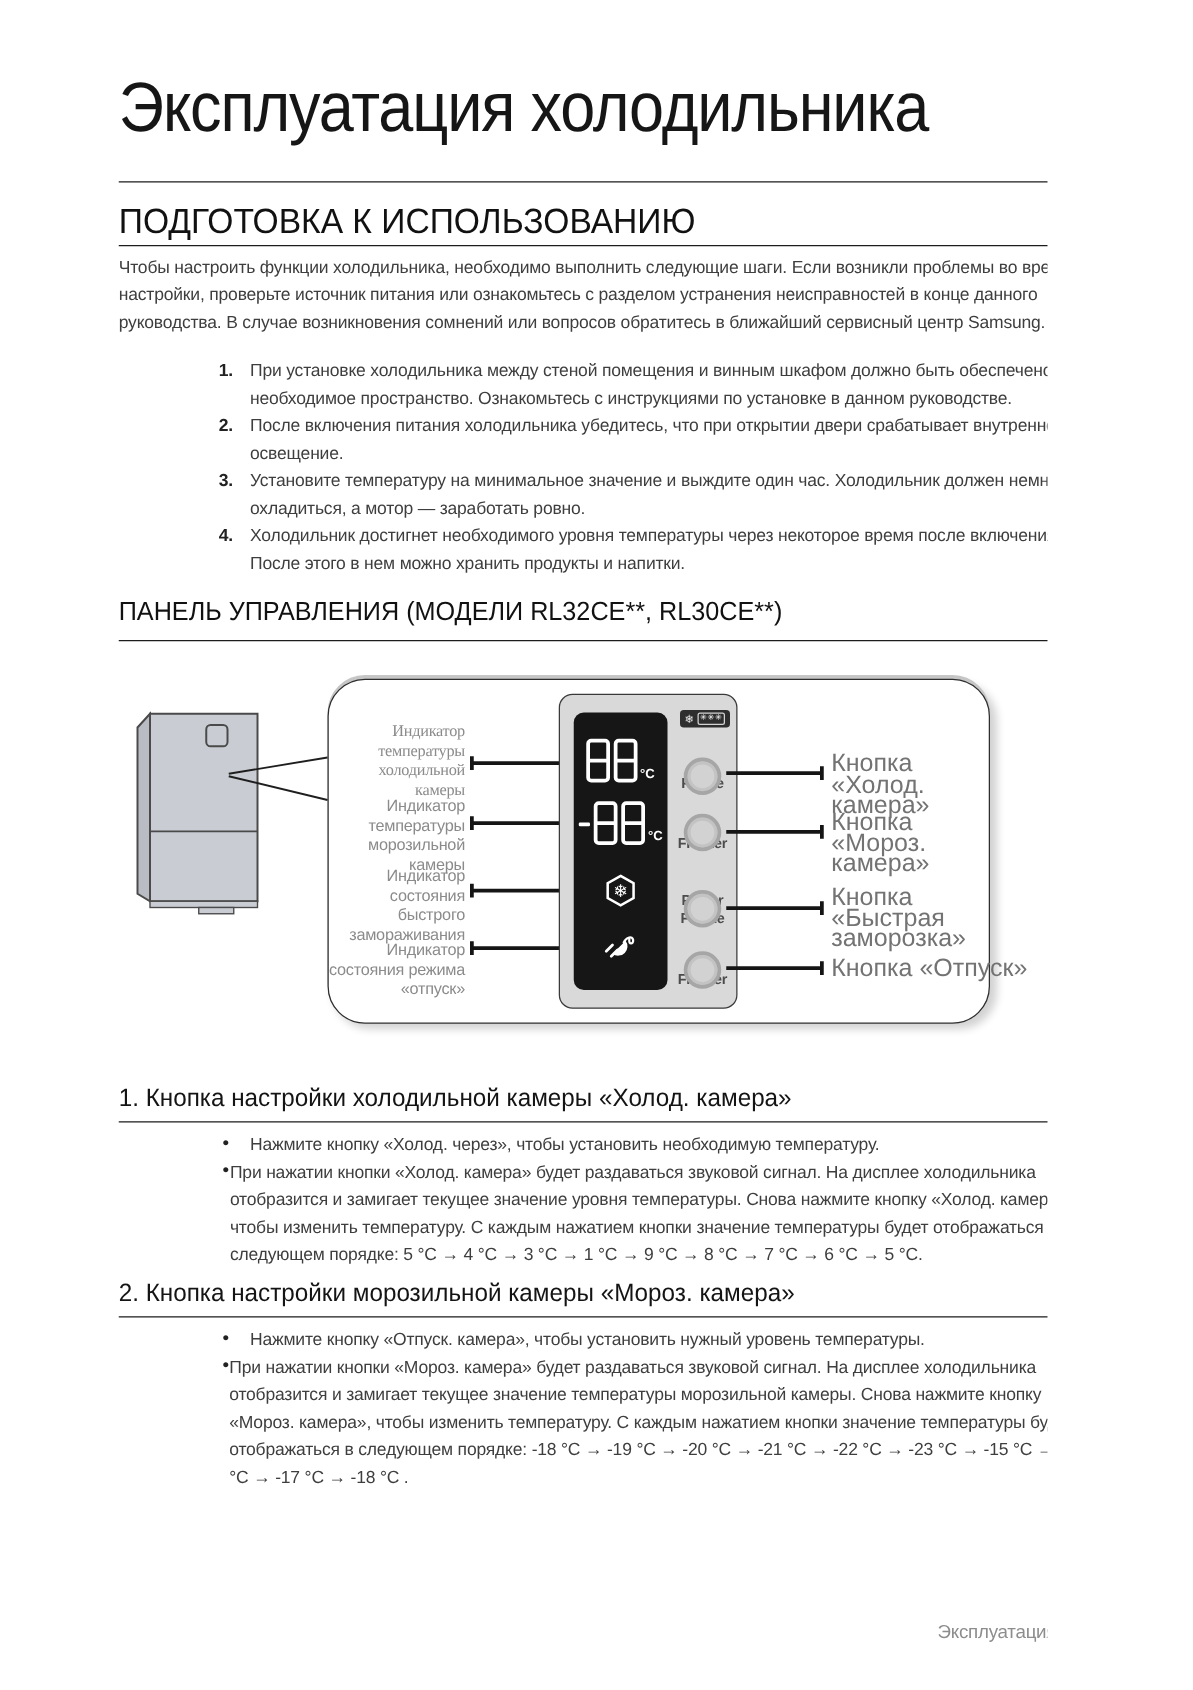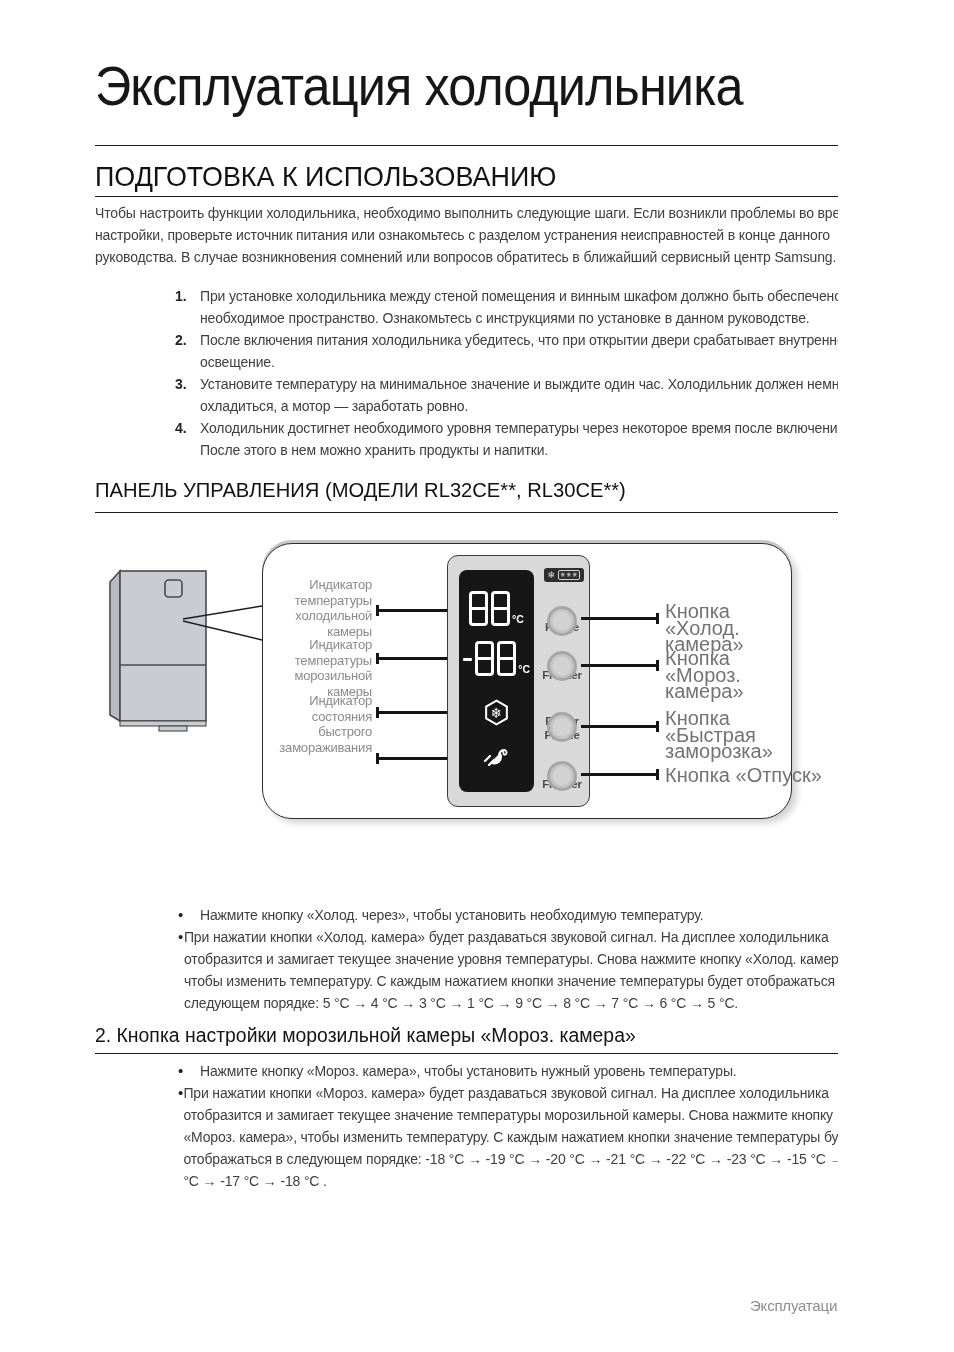--- a/index.html
+++ b/index.html
@@ -121,23 +121,24 @@
       <rect x="62" y="15" width="17" height="17" rx="3.5" fill="#c9cdd3" stroke="#4a4a4a" stroke-width="1.6"></rect>
       <rect x="17" y="156" width="86" height="5" fill="#c9cdd3" stroke="#4a4a4a" stroke-width="1.1"></rect>
       <rect x="56" y="161" width="28" height="5" fill="#c9cdd3" stroke="#4a4a4a" stroke-width="1.1"></rect>
     </svg>
 
     <svg class="abs" style="left:0;top:0;" width="780" height="282" viewBox="0 0 780 282">
       <line x1="88" y1="76" x2="167" y2="63" stroke="#1e1e1e" stroke-width="1.5"></line>
       <line x1="88" y1="78" x2="167" y2="97" stroke="#1e1e1e" stroke-width="1.5"></line>
     </svg>
 
-    <div class="ind-label" style="top:34px;">Индикатор температуры холодильной камеры</div>
+    <div class="ind-label" style="top:34px;font-family:Liberation Serif, serif;">Индикатор температуры холодильной камеры</div>
     <div class="ind-label" style="top:94px;">Индикатор температуры морозильной камеры</div>
     <div class="ind-label" style="top:150px;">Индикатор состояния быстрого замораживания</div>
+    <div class="ind-label" style="top:209px;">Индикатор состояния режима «отпуск»</div>
 
     <div class="co co-l" style="top:66px;"></div>
     <div class="co co-l" style="top:114px;"></div>
     <div class="co co-l" style="top:168px;"></div>
     <div class="co co-l" style="top:214px;"></div>
 
     <div class="cpanel">
 
       <div class="disp">
         <div class="disp-row" style="top:20px;" aria-label="88">
@@ -185,38 +186,41 @@
     <div class="co co-r" style="top:121px;"></div>
     <div class="co co-r" style="top:182px;"></div>
     <div class="co co-r" style="top:230px;"></div>
 
     <div class="btn-label" style="top:60px;width:110px;">Кнопка «Холод. камера»</div>
     <div class="btn-label" style="top:107px;width:110px;">Кнопка «Мороз. камера»</div>
     <div class="btn-label" style="top:167px;width:130px;">Кнопка «Быстрая заморозка»</div>
     <div class="btn-label" style="top:224px;width:160px;">Кнопка «Отпуск»</div>
   </div>
 
+  <div class="abs h-sub" style="top:867px;">
+    <div class="h-in">1. Кнопка настройки холодильной камеры «Холод. камера»</div>
+  </div>
   <div class="abs body-txt bullets">
     <div class="b">
       <span class="dot">•</span>
       <span>Нажмите кнопку «Холод. через», чтобы установить необходимую температуру.</span>
     </div>
     <div class="b">
       <span class="dot">•</span>
       <span>При нажатии кнопки «Холод. камера» будет раздаваться звуковой сигнал. На дисплее холодильника отобразится и замигает текущее значение уровня температуры. Снова нажмите кнопку «Холод. камера», чтобы изменить температуру. С каждым нажатием кнопки значение температуры будет отображаться в следующем порядке: 5 °C → 4 °C → 3 °C → 1 °C → 9 °C → 8 °C → 7 °C → 6 °C → 5 °C.</span>
     </div>
   </div>
 
   <div class="abs h-sub" style="top:1023px;">
     <div class="h-in">2. Кнопка настройки морозильной камеры «Мороз. камера»</div>
   </div>
   <div class="abs body-txt bullets bullets2">
     <div class="b">
       <span class="dot">•</span>
-      <span>Нажмите кнопку «Мороз. камера», чтобы установить нужный уровень температуры.</span>
+      <span>Нажмите кнопку «Отпуск. камера», чтобы установить нужный уровень температуры.</span>
     </div>
     <div class="b">
       <span class="dot">•</span>
       <span>При нажатии кнопки «Мороз. камера» будет раздаваться звуковой сигнал. На дисплее холодильника отобразится и замигает текущее значение температуры морозильной камеры. Снова нажмите кнопку «Мороз. камера», чтобы изменить температуру. С каждым нажатием кнопки значение температуры будет отображаться в следующем порядке: -18 °C → -19 °C → -20 °C → -21 °C → -22 °C → -23 °C → -15 °C → -16 °C → -17 °C → -18 °C .</span>
     </div>
   </div>
 
   <div class="abs side-tab">
     <span>02 ЭКСПЛУАТАЦИЯ</span>
   </div>

